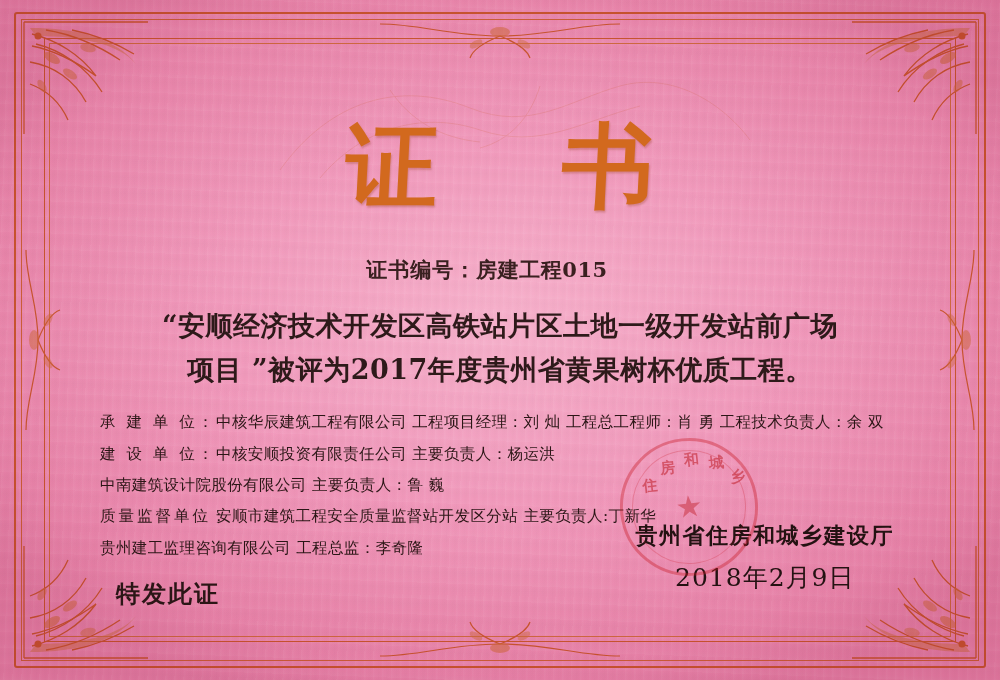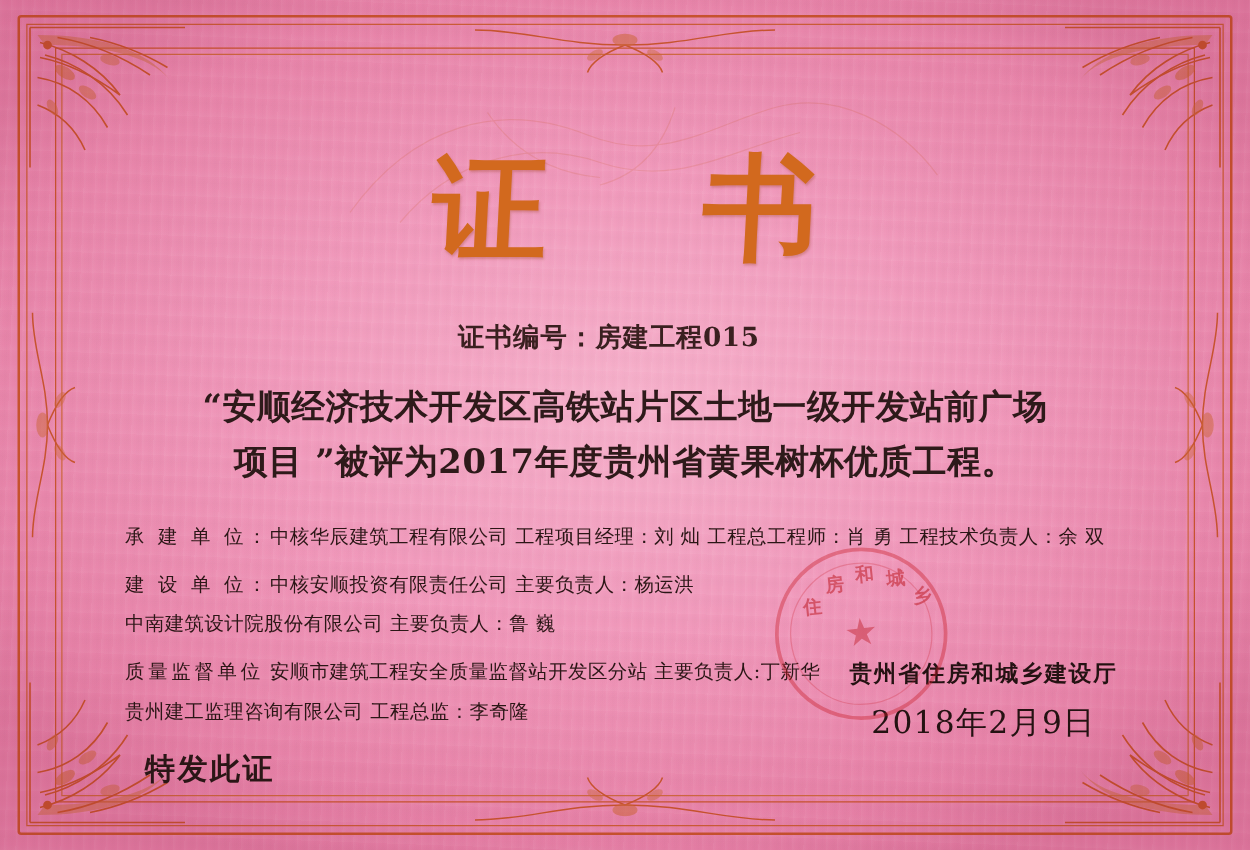--- a/index.html
+++ b/index.html
@@ -126,21 +126,20 @@
     font-family: "DejaVu Serif", serif;
     font-size: 15.5px;
     color: #2b1616;
     line-height: 2.02;
     white-space: nowrap;
   }
   .row .label {
     width: 116px;
     flex: 0 0 116px;
     letter-spacing: 3px;
-    margin-top: 7px;
   }
   .row .value {
     letter-spacing: 0.4px;
   }
   .special {
     margin-top: 14px;
     padding-left: 56px;
     font-family: Liberation Sans, sans-serif;
     font-size: 24px;
     font-weight: 700;
@@ -149,21 +148,21 @@
   }
   .issuer {
     position: absolute;
     right: 46px;
     bottom: 34px;
     text-align: center;
     font-family: "DejaVu Serif", serif;
     color: #241212;
   }
   .issuer .org {
-    font-size: 18px;
+    font-size: 22px;
     font-weight: 700;
     letter-spacing: 1.5px;
   }
   .issuer .date {
     margin-top: 10px;
     font-size: 25px;
     letter-spacing: 1px;
   }
   
   .seal {

